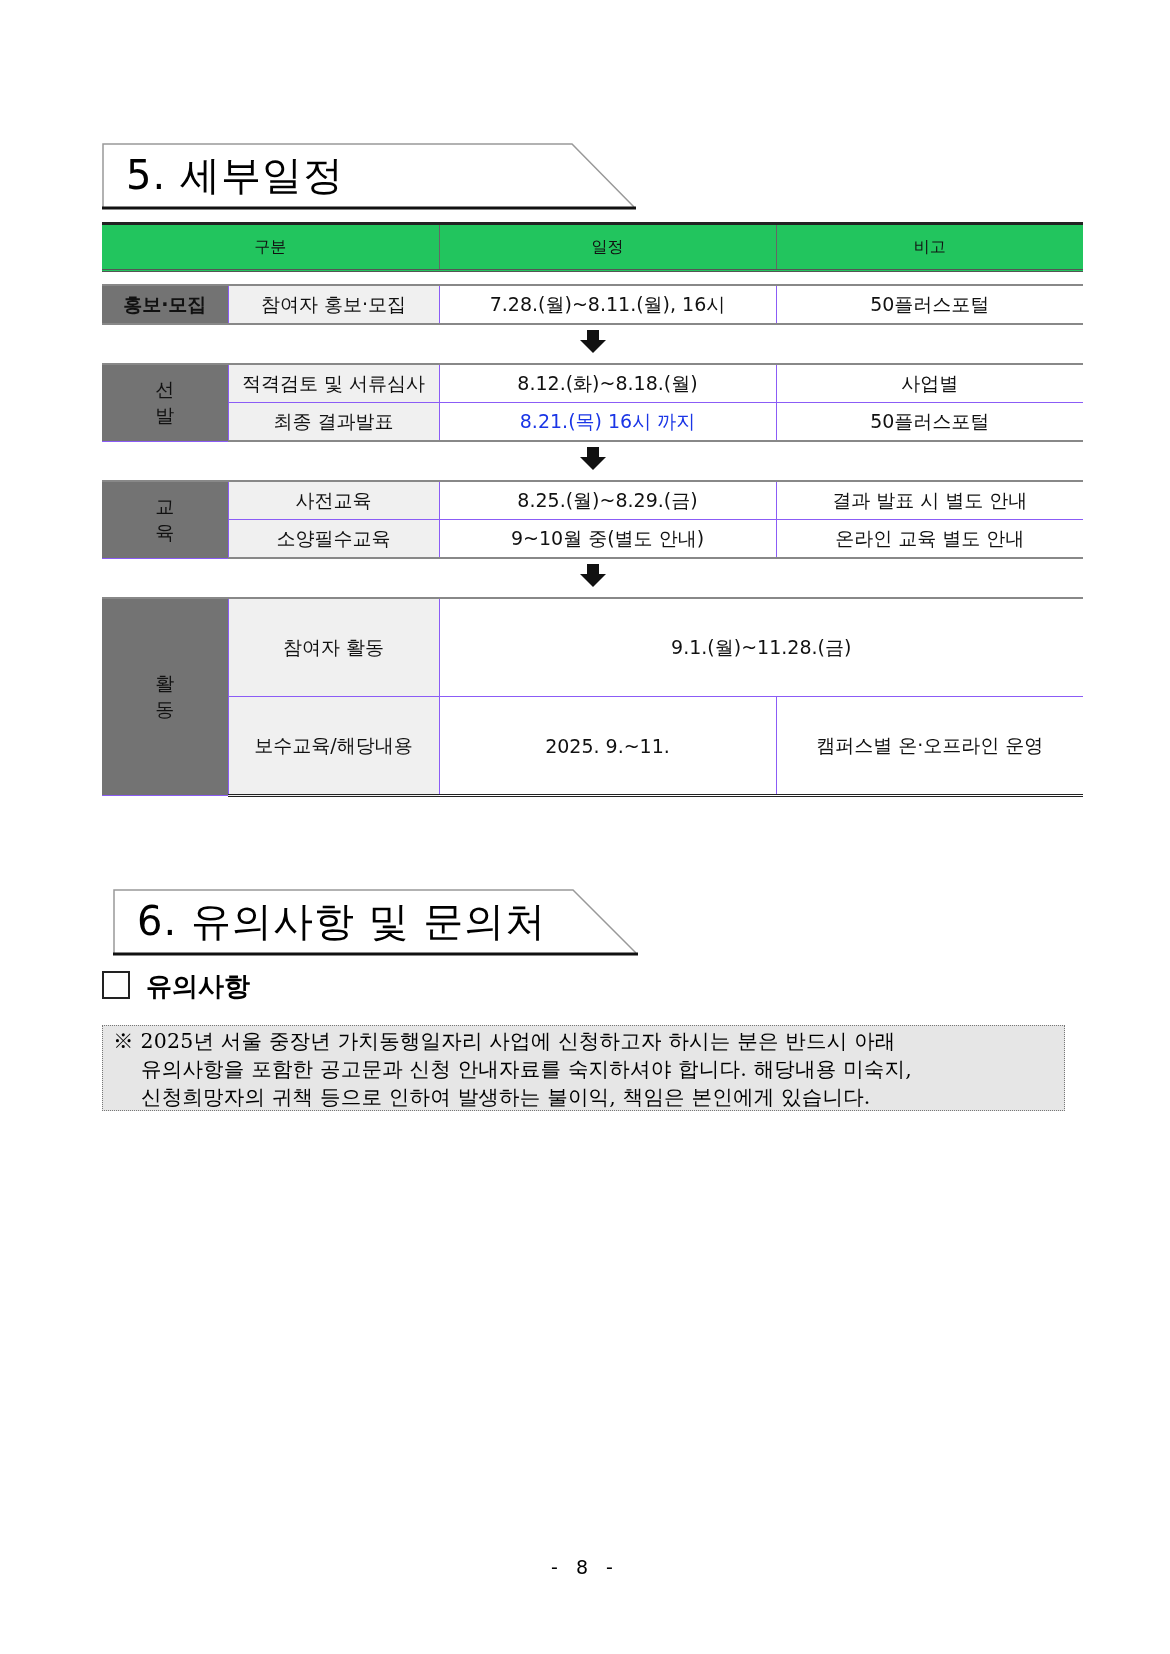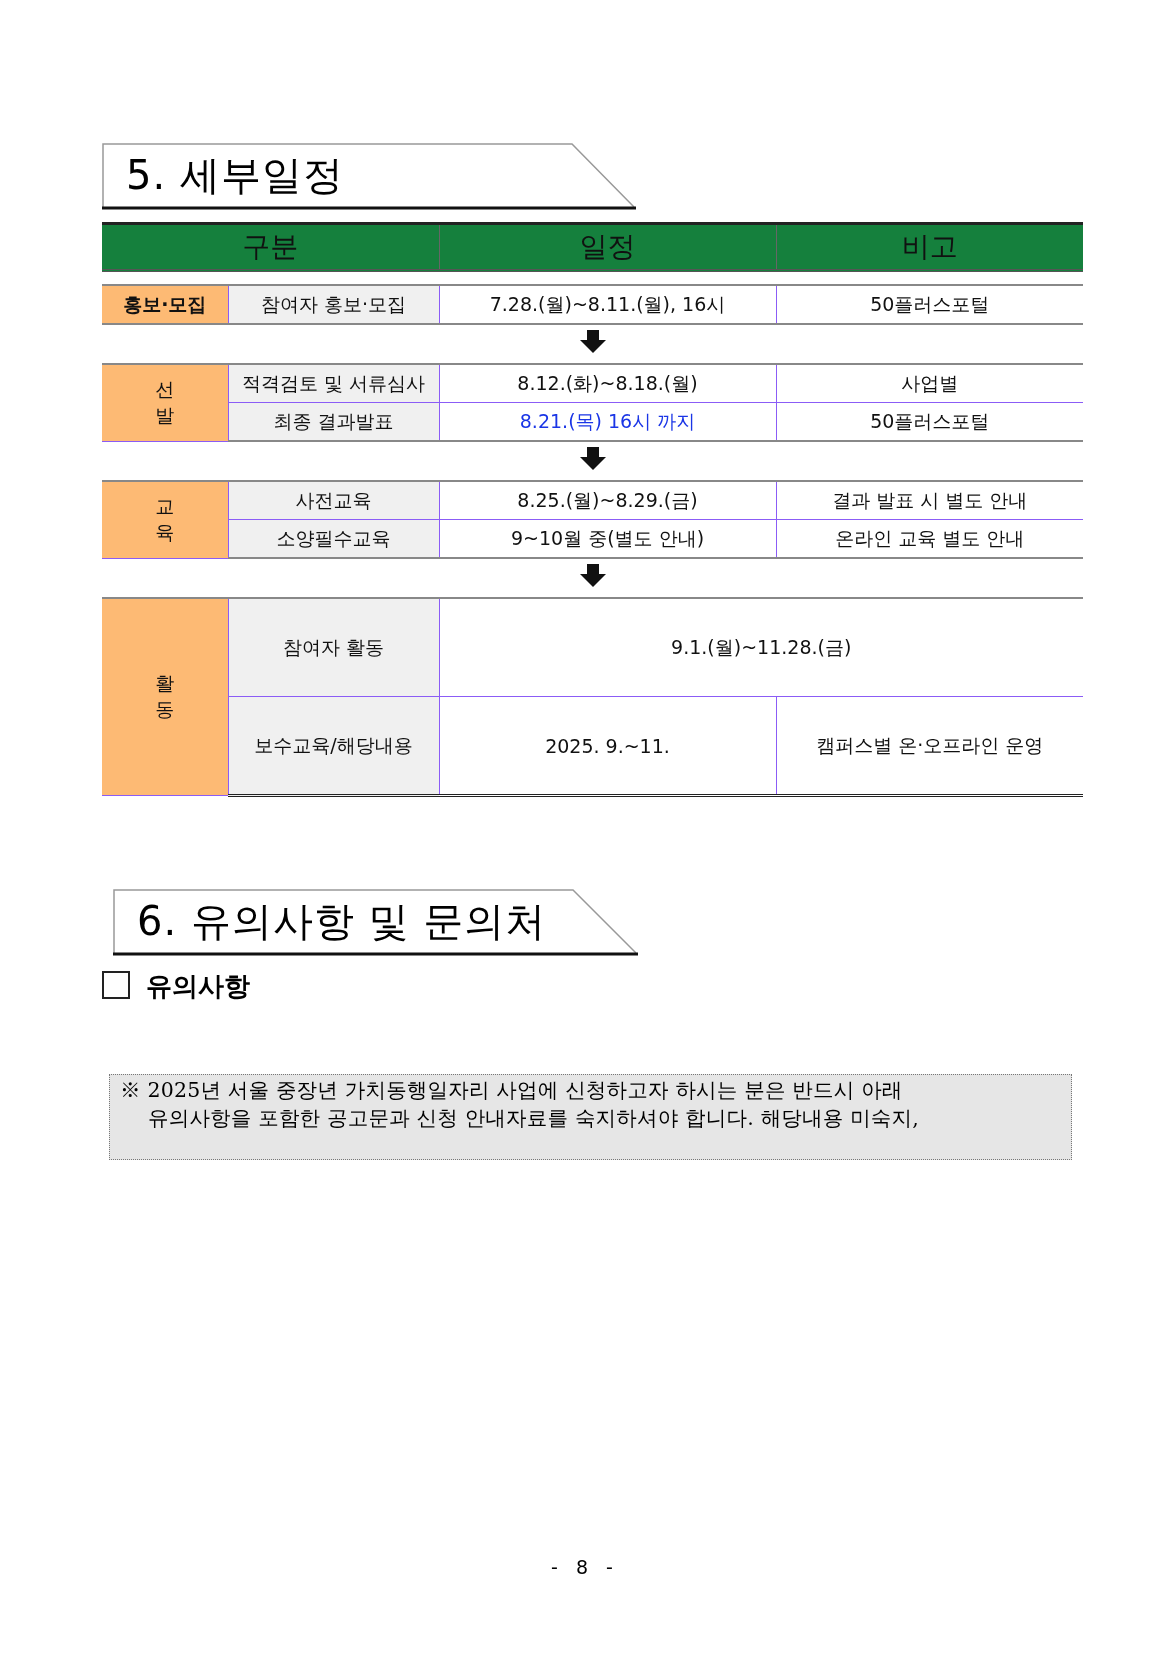--- a/index.html
+++ b/index.html
@@ -15,55 +15,55 @@
   }
   #sec5 { left: 102px; top: 143px; width: 536px; }
   #sec6 { left: 113px; top: 889px; width: 524px; }
 
   table.sched {
     position: absolute; left: 102px; top: 222px; width: 981px;
     border-collapse: collapse; table-layout: fixed; font-size: 19px;
   }
   table.sched td { text-align: center; vertical-align: middle; padding: 0; color: #111; }
   .th-row td {
-    background: #15803d; height: 44px; font-size: 28px;
+    background: #22c55e; height: 44px; font-size: 16px;
     border-top: 3px solid #222; border-bottom: 3px double #555;
     border-left: 1px solid #666; border-right: 1px solid #666;
   }
   .th-row td:first-child { border-left: none; }
   .th-row td:last-child { border-right: none; }
   .gap td { height: 12px; border: none; }
   .r td { height: 37px; border: 1px solid #8b5cf6; background: #fff; }
   .r td:first-child { border-left: none; }
   .r td:last-child { border-right: none; }
-  .r td.cat { background: #fdba74; text-align: center; }
+  .r td.cat { background: #737373; text-align: center; }
   .r td.sub { background: #f0f0f0; }
   .r td.boldcat { font-weight: bold; }
   .grp-top td { border-top: 2px solid #888; }
   .grp-bot td { border-bottom: 2px solid #888; }
   .last-bot td { border-bottom: 3px double #222; }
   .blue { color: #1a35e6 !important; }
   .arrow-row td { height: 38px; border: none; }
   .arrow { display: inline-block; width: 30px; height: 24px; position: relative; }
   .tall td { height: 97px; margin-top: 40px; }
   .spaced { letter-spacing: 34px; padding-left: 34px !important; }
 
   .sub-head {
     position: absolute; left: 102px; top: 964px; font-size: 26px; font-weight: bold;
     line-height: 44px; white-space: nowrap;
   }
   .sub-head .box {
     display: inline-block; width: 24px; height: 24px; border: 2px solid #222;
     vertical-align: middle; margin-right: 16px; position: relative; top: -3px;
   }
   .notice {
-    position: absolute; left: 102px; top: 1074px; width: 963px; height: 86px;
+    position: absolute; left: 102px; top: 1025px; width: 963px; height: 86px;
     background: #e6e6e6; border: 1px dotted #777; box-sizing: border-box;
     font-family: "DejaVu Serif", "Liberation Serif", serif; font-size: 20.5px;
-    line-height: 28px; padding: 1px 24px 0 10px; letter-spacing: 0.2px; margin-left: 7px;
+    line-height: 28px; padding: 1px 24px 0 10px; letter-spacing: 0.2px;
   }
   .notice .line { white-space: nowrap; text-align: justify; }
   .notice .indent { padding-left: 28px; }
   .pageno {
     position: absolute; left: 0; width: 1170px; top: 1556px; text-align: center;
     font-size: 19px; letter-spacing: 6px;
   }
 </style>
 </head>
 <body>
@@ -175,15 +175,16 @@
   <div class="title">6. 유의사항 및 문의처</div>
 </div>
 
 <div class="sub-head">
   <span class="box"></span><span>유의사항</span>
 </div>
 
 <div class="notice">
   <div class="line">※ 2025년 서울 중장년 가치동행일자리 사업에 신청하고자 하시는 분은 반드시 아래</div>
   <div class="line indent">유의사항을 포함한 공고문과 신청 안내자료를 숙지하셔야 합니다. 해당내용 미숙지,</div>
+  <div class="line indent">신청희망자의 귀책 등으로 인하여 발생하는 불이익, 책임은 본인에게 있습니다.</div>
 </div>
 
 <div class="pageno">- 8 -</div>
 
 </body></html>

